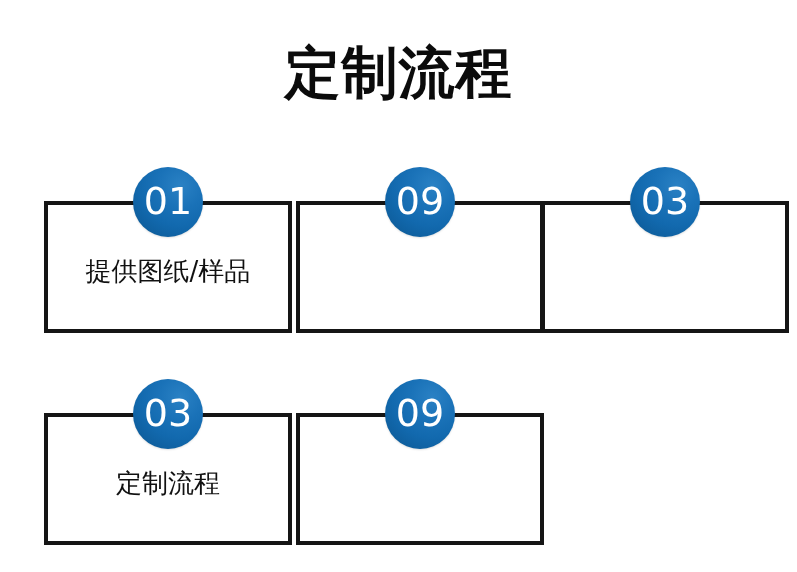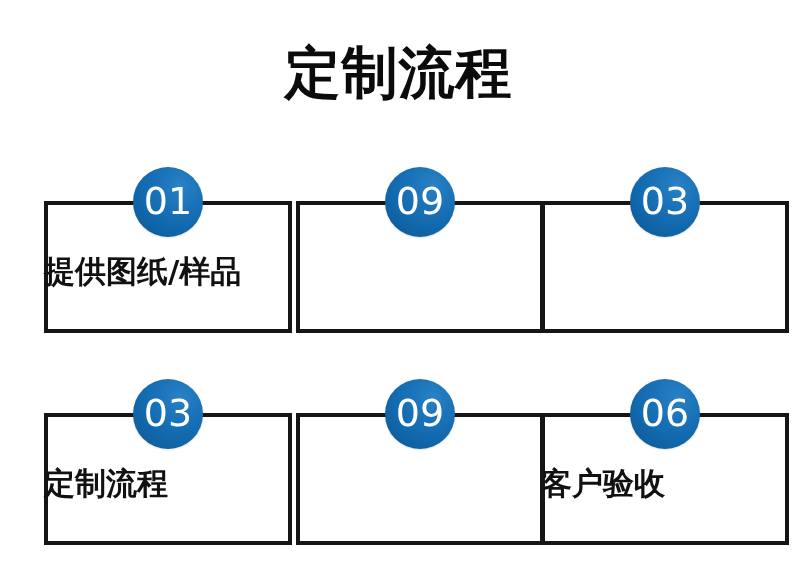--- a/index.html
+++ b/index.html
@@ -73,25 +73,25 @@
     box-sizing: border-box;
     border: 4px solid #151515;
     background: #ffffff;
   }
 
   .step-label {
     position: absolute;
     left: 0;
     right: 0;
     top: 52px;
-    text-align: left;
-    font-size: 31px;
+    text-align: center;
+    font-size: 26px;
     line-height: 36px;
     color: #111111;
-    font-weight: bold;
+    font-weight: normal;
     white-space: nowrap;
   }
 
   
   .step-badge {
     position: absolute;
     top: -34px;
     left: 50%;
     margin-left: -35px;
     width: 70px;
@@ -160,22 +160,15 @@
       <div class="step-label">定制流程</div>
     </div>
 
     <div class="step col-1 row-1">
       <div class="step-box"></div>
       <div class="step-badge">
         <div class="step-badge-num">09</div>
       </div>
     </div>
 
-    <div class="step col-2 row-1">
-      <div class="step-box"></div>
-      <div class="step-badge">
-        <div class="step-badge-num">06</div>
-      </div>
-      <div class="step-label">客户验收</div>
-    </div>
 
   </div>
 </div>
 
 </body></html>

